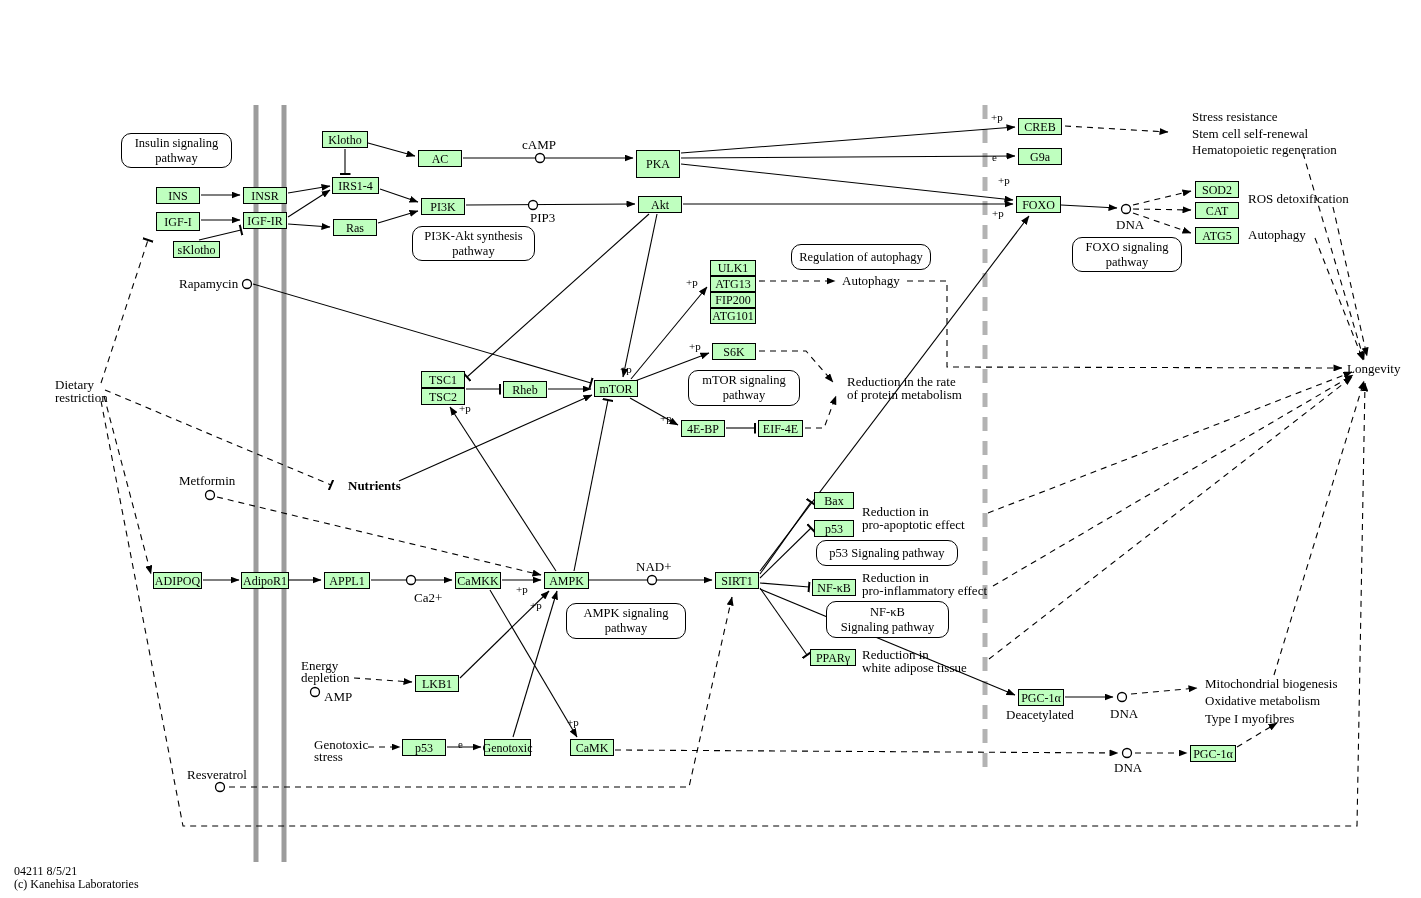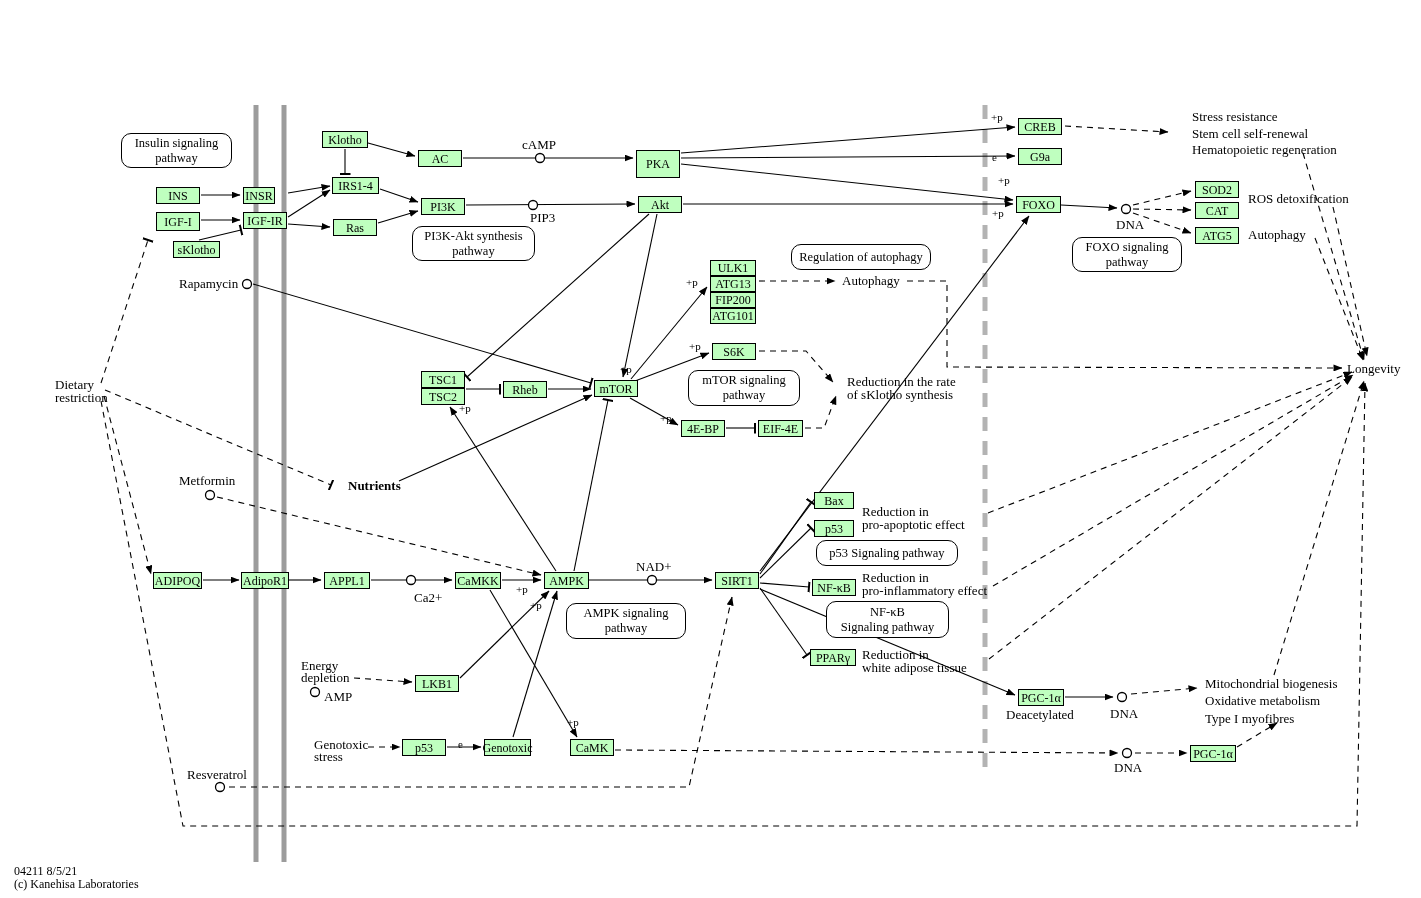--- a/index.html
+++ b/index.html
@@ -124,21 +124,21 @@
         <circle cx="1122" cy="697" r="4.5" fill="#fff" stroke="#000" stroke-width="1.3"></circle>
         <circle cx="1127" cy="753" r="4.5" fill="#fff" stroke="#000" stroke-width="1.3"></circle>
       </g>
   </svg>
 
   <div id="node-layer">
       <div class="gene" style="left: 322px; top: 131px; width: 46px; height: 17px;">Klotho</div>
       <div class="gene" style="left: 418px; top: 150px; width: 44px; height: 17px;">AC</div>
       <div class="gene" style="left: 636px; top: 150px; width: 44px; height: 28px;">PKA</div>
       <div class="gene" style="left: 156px; top: 187px; width: 44px; height: 17px;">INS</div>
-      <div class="gene" style="left: 243px; top: 187px; width: 32px; height: 17px;">INSR</div>
+      <div class="gene" style="left: 243px; top: 187px; width: 44px; height: 17px;">INSR</div>
       <div class="gene" style="left: 332px; top: 177px; width: 47px; height: 17px;">IRS1-4</div>
       <div class="gene" style="left: 156px; top: 212px; width: 44px; height: 19px;">IGF-I</div>
       <div class="gene" style="left: 243px; top: 212px; width: 44px; height: 17px;">IGF-IR</div>
       <div class="gene" style="left: 333px; top: 219px; width: 44px; height: 17px;">Ras</div>
       <div class="gene" style="left: 421px; top: 198px; width: 44px; height: 17px;">PI3K</div>
       <div class="gene" style="left: 638px; top: 196px; width: 44px; height: 17px;">Akt</div>
       <div class="gene" style="left: 173px; top: 241px; width: 47px; height: 17px;">sKlotho</div>
       <div class="gene" style="left: 1018px; top: 118px; width: 44px; height: 17px;">CREB</div>
       <div class="gene" style="left: 1018px; top: 148px; width: 44px; height: 17px;">G9a</div>
       <div class="gene" style="left: 1016px; top: 196px; width: 45px; height: 17px;">FOXO</div>
@@ -196,21 +196,21 @@
       <div class="lbl" style="left: 414px; top: 591px;">Ca2+</div>
       <div class="lbl" style="left: 636px; top: 560px;">NAD+</div>
       <div class="lbl" style="left: 301px; top: 659px;">Energy</div>
       <div class="lbl" style="left: 301px; top: 671px;">depletion</div>
       <div class="lbl" style="left: 324px; top: 690px;">AMP</div>
       <div class="lbl" style="left: 314px; top: 738px;">Genotoxic</div>
       <div class="lbl" style="left: 314px; top: 750px;">stress</div>
       <div class="lbl" style="left: 187px; top: 768px;">Resveratrol</div>
       <div class="lbl" style="left: 842px; top: 274px;">Autophagy</div>
       <div class="lbl" style="left: 847px; top: 375px;">Reduction in the rate</div>
-      <div class="lbl" style="left: 847px; top: 388px;">of sKlotho synthesis</div>
+      <div class="lbl" style="left: 847px; top: 388px;">of protein metabolism</div>
       <div class="lbl" style="left: 862px; top: 505px;">Reduction in</div>
       <div class="lbl" style="left: 862px; top: 518px;">pro-apoptotic effect</div>
       <div class="lbl" style="left: 862px; top: 571px;">Reduction in</div>
       <div class="lbl" style="left: 862px; top: 584px;">pro-inflammatory effect</div>
       <div class="lbl" style="left: 862px; top: 648px;">Reduction in</div>
       <div class="lbl" style="left: 862px; top: 661px; text-align: right;">white adipose tissue</div>
       <div class="lbl" style="left: 1192px; top: 110px;">Stress resistance</div>
       <div class="lbl" style="left: 1192px; top: 127px;">Stem cell self-renewal</div>
       <div class="lbl" style="left: 1192px; top: 143px;">Hematopoietic regeneration</div>
       <div class="lbl" style="left: 1248px; top: 192px;">ROS detoxification</div>

